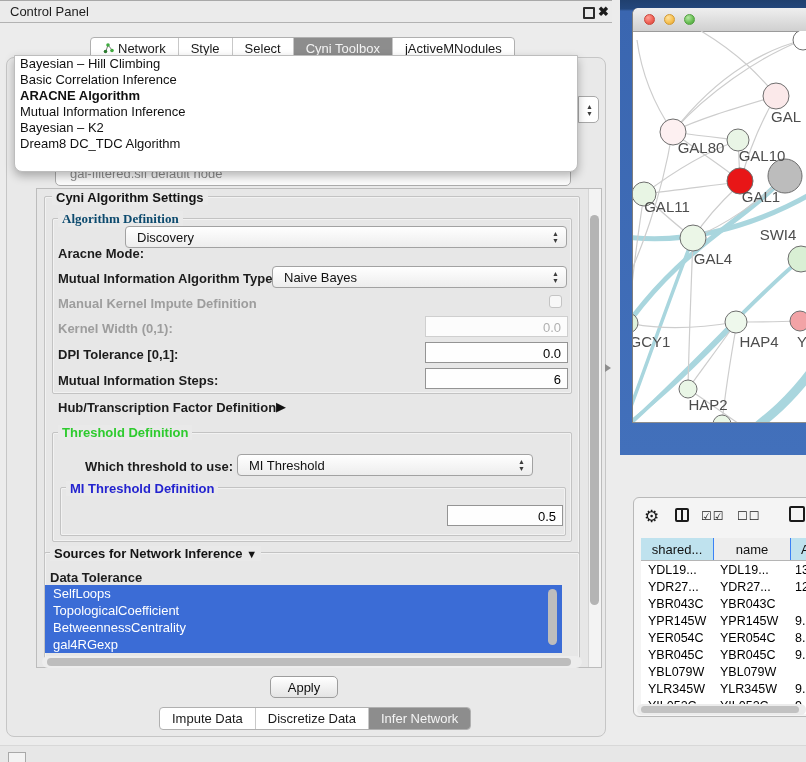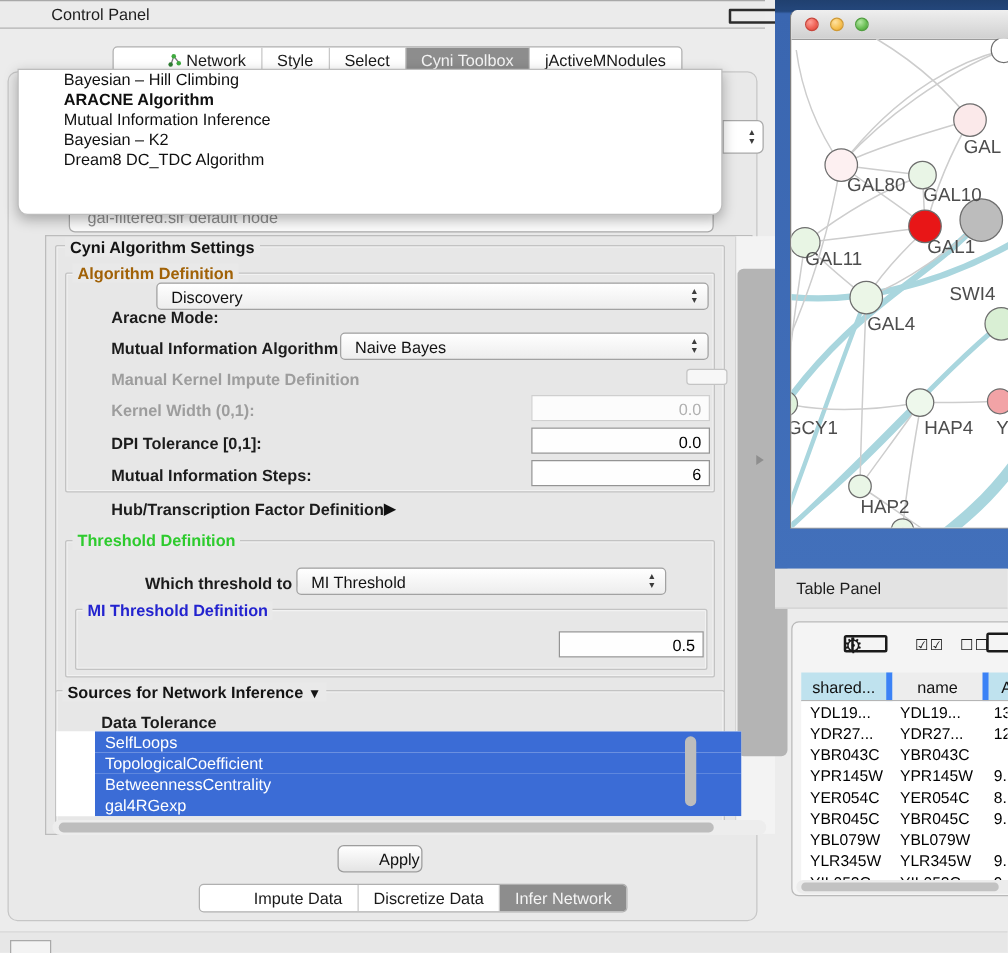--- a/index.html
+++ b/index.html
@@ -1,39 +1,39 @@
 <!DOCTYPE html>
 <html><head>
 <meta charset="utf-8">
 <style>
   html,body{margin:0;padding:0;}
   body{width:806px;height:762px;background:#ececec;font-family:"Liberation Sans",sans-serif;overflow:hidden;}
   .root{position:absolute;left:0;top:0;width:806px;height:762px;}
-  .abs{position:absolute;padding-left:31px;}
+  .abs{position:absolute;}
   .lbl{font-size:13px;font-weight:bold;color:#1c1c1c;white-space:nowrap;}
   .glbl{font-size:13px;font-weight:bold;color:#9d9d9d;white-space:nowrap;}
   .combo{position:absolute;height:22px;border:1px solid #a2a2a2;border-radius:4px;
          background:linear-gradient(#ffffff,#ededed);font-size:13px;line-height:22px;
          padding-left:11px;color:#111;box-sizing:border-box;}
   .spin{position:absolute;right:7px;top:3px;display:flex;flex-direction:column;align-items:center;
         font-size:7px;line-height:7px;color:#3c3c3c;}
   .field{position:absolute;height:21px;background:#fefefe;border:1px solid #949494;
          font-size:13px;line-height:21px;text-align:right;padding-right:6px;color:#000;box-sizing:border-box;}
   .field.dis{border-color:#cfcfcf;color:#b0b0b0;background:#fcfcfc;}
   .grp{position:absolute;border:1px solid #c3c3c3;border-radius:2px;box-shadow:inset 0 0 0 1px #f2f2f2;}
   .grptitle{position:absolute;font-size:13px;font-weight:bold;background:#e9e9e9;padding:0 4px;white-space:nowrap;text-align:center;}
   .ddrow{height:16px;font-size:13px;line-height:16px;padding-left:5px;color:#101010;white-space:nowrap;}
   .seg{display:flex;height:21px;background:#fff;border:1px solid #b0b0b0;border-radius:4px;overflow:hidden;}
   .seg>div{font-size:13px;line-height:21px;padding:0 12px;color:#1a1a1a;border-right:1px solid #c8c8c8;
            white-space:nowrap;display:flex;align-items:center;gap:4px;}
   .seg>div:last-child{border-right:none;}
   .seg>div.sel{background:#8d8d8d;color:#f4f4f4;}
   .light{width:11px;height:11px;border-radius:50%;box-sizing:border-box;}
   .cell{position:absolute;font-size:12.5px;color:#000;white-space:nowrap;overflow:hidden;line-height:17px;}
-  .hcell{position:absolute;height:23px;box-sizing:border-box;border-right:5px solid #3b82f6;
+  .hcell{position:absolute;height:23px;box-sizing:border-box;border-right:1px solid #3b82f6;
          font-size:13px;line-height:23px;text-align:center;color:#111;background:#ededed;overflow:hidden;}
   .attr{height:17px;background:#3b6cd6;color:#fff;font-size:13px;line-height:17px;padding-left:8px;white-space:nowrap;}
   .ticon{font-size:13px;color:#1a1a1a;}
 </style>
 </head>
 <body>
 
 <div class="root">
 
   <div class="abs" style="left:0;top:8;width:612px;height:23px;background:#ebebeb;border-top:1px solid #a8a8a8;border-bottom:1px solid #b2b2b2;box-sizing:border-box;">
@@ -81,21 +81,21 @@
   </div>
 
   <div class="abs" style="left:36px;top:188px;width:566px;height:480px;background:#e7e7e7;border:1px solid #bcbcbc;box-sizing:border-box;"></div>
   <div class="abs" style="left:588px;top:189px;width:13px;height:478px;background:#f3f3f3;border-left:1px solid #d5d5d5;box-sizing:border-box;"></div>
   <div class="abs" style="left:590px;top:215px;width:9px;height:390px;background:#b4b4b4;border-radius:5px;"></div>
 
   <div class="grp" style="left:44px;top:196px;width:534px;height:464px;"></div>
   <span class="grptitle" style="left:52px;top:190px;color:#141414;">Cyni Algorithm Settings</span>
 
   <div class="grp" style="left:52px;top:218px;width:518px;height:174px;"></div>
-  <span class="grptitle" style="left:58px;top:211px;color:#a16207;">Algorithm Definition</span>
+  <span class="grptitle" style="left:58px;top:211px;color:#0c4a6e;font-family:Liberation Serif, serif;">Algorithm Definition</span>
 
   <span class="abs lbl" style="left:58px;top:246px;">Aracne Mode:</span>
   <div class="combo" style="left:125px;top:226px;width:442px;">
     <span>Discovery</span>
     <span class="spin">
         <span>▲</span>
         <span>▼</span>
       </span>
   </div>
 
@@ -246,23 +246,20 @@
           <text x="712" y="264" text-anchor="middle" fill="#4d4d4d" font-size="15" font-family="&quot;Liberation Sans&quot;, sans-serif">GAL4</text>
           <text x="777" y="240" text-anchor="middle" fill="#4d4d4d" font-size="15" font-family="&quot;Liberation Sans&quot;, sans-serif">SWI4</text>
           <text x="649" y="347" text-anchor="middle" fill="#4d4d4d" font-size="15" font-family="&quot;Liberation Sans&quot;, sans-serif">GCY1</text>
           <text x="758" y="347" text-anchor="middle" fill="#4d4d4d" font-size="15" font-family="&quot;Liberation Sans&quot;, sans-serif">HAP4</text>
           <text x="801" y="347" text-anchor="middle" fill="#4d4d4d" font-size="15" font-family="&quot;Liberation Sans&quot;, sans-serif">Y</text>
           <text x="707" y="410" text-anchor="middle" fill="#4d4d4d" font-size="15" font-family="&quot;Liberation Sans&quot;, sans-serif">HAP2</text>
         </g>
     </svg>
   </div>
 
-  <div class="abs" style="left:620px;top:455px;width:186px;height:32px;background:#e3e3e3;border-bottom:1px solid #d2d2d2;box-sizing:border-box;">
-    <span style="position:absolute;left:17px;top:8px;font-size:13px;color:#1d1d1d;">Table Panel</span>
-  </div>
 
   <div class="abs" style="left:633px;top:497px;width:180px;height:220px;background:#f4f4f4;border:1px solid #b9b9b9;border-radius:6px 0 0 6px;box-sizing:border-box;"></div>
 
   <span class="abs" style="left:644px;top:506px;font-size:17px;color:#1a1a1a;">⚙</span>
   <span class="abs" style="left:675px;top:508px;width:14px;height:14px;border:2px solid #1a1a1a;border-radius:2px;box-sizing:border-box;">
     <span style="position:absolute;left:4px;top:0;width:2px;height:10px;background:#1a1a1a;"></span>
   </span>
   <span class="abs" style="left:701px;top:509px;font-size:12px;color:#1a1a1a;letter-spacing:1px;">☑☑</span>
   <span class="abs" style="left:737px;top:509px;font-size:12px;color:#1a1a1a;letter-spacing:1px;">☐☐</span>
   <span class="abs" style="left:789px;top:506px;width:16px;height:16px;border:2px solid #1a1a1a;border-radius:2px;box-sizing:border-box;"></span>
@@ -309,20 +306,21 @@
     <div class="cell" style="left:795px;top:698px;width:11px;height:8px;">9</div>
   </div>
 
   <div class="abs" style="left:637px;top:704px;width:169px;height:11px;background:#ececec;border-radius:6px;">
     <div style="position:absolute;left:4px;top:2px;width:158px;height:7px;background:#c2c2c2;border-radius:4px;"></div>
   </div>
 
   <div class="abs" style="left:14px;top:55px;width:564px;height:117px;background:#fff;border:1px solid #bdbdbd;border-radius:0 0 8px 8px;
               box-shadow:0 4px 10px rgba(0,0,0,0.28);box-sizing:border-box;z-index:50;">
     <div class="ddrow">Bayesian – Hill Climbing</div>
+    <div class="ddrow">Basic Correlation Inference</div>
     <div class="ddrow" style="font-weight:bold;">ARACNE Algorithm</div>
     <div class="ddrow">Mutual Information Inference</div>
     <div class="ddrow">Bayesian – K2</div>
     <div class="ddrow">Dream8 DC_TDC Algorithm</div>
   </div>
 
   <div class="abs" style="left:0;top:745px;width:806px;height:17px;background:#e7e7e7;border-top:1px solid #d8d8d8;box-sizing:border-box;"></div>
   <div class="abs" style="left:8px;top:752px;width:18px;height:14px;background:#f3f3f3;border:1px solid #a9a9a9;box-sizing:border-box;"></div>
 </div>
 

